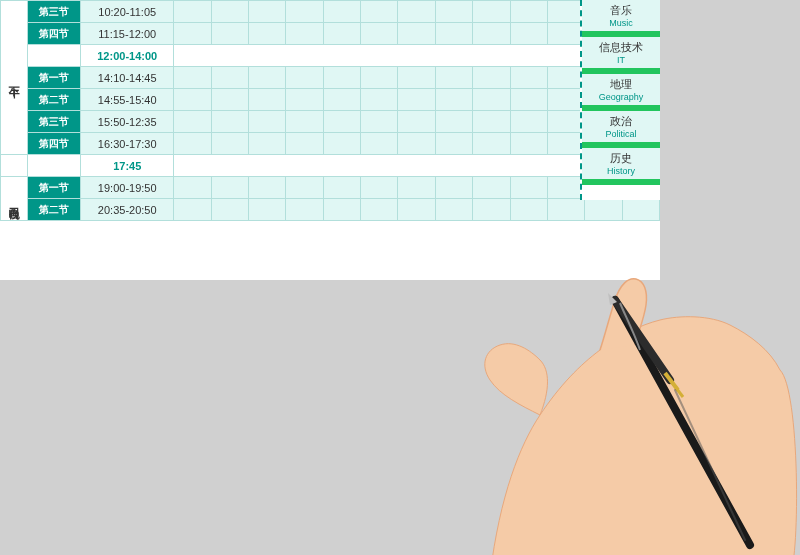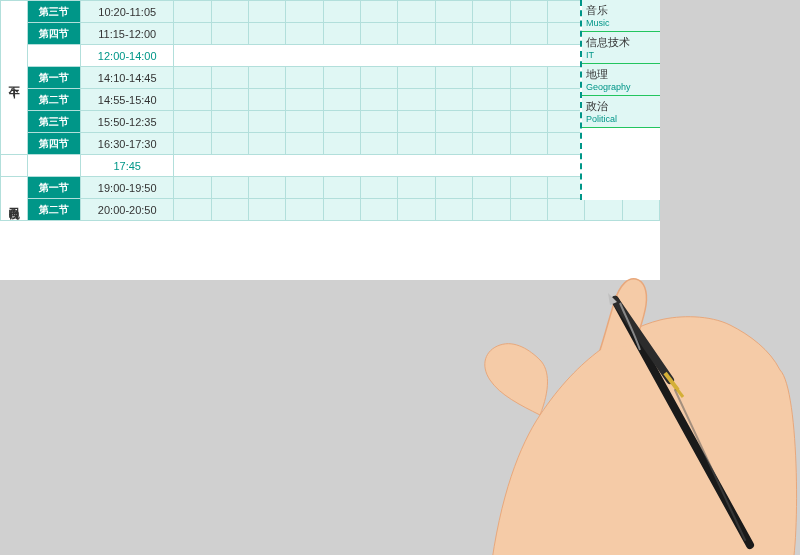--- a/index.html
+++ b/index.html
@@ -58,20 +58,21 @@
       color: #333;
       font-weight: bold;
       writing-mode: vertical-rl;
       text-orientation: mixed;
       font-size: 11px;
     }
 
     .break-row td {
       background: #fff !important;
       color: #333;
+      font-weight: bold;
     }
 
     .break-label {
       background: #009688 !important;
       color: #fff !important;
       font-weight: bold;
     }
 
     .data-cell {
       background: #e0f7f4;
@@ -84,22 +85,22 @@
       top: 0;
       right: 0;
       width: 80px;
       height: 200px;
       background: #fff;
       border-left: 2px dashed #009688;
     }
 
     .subject-item {
       padding: 3px 4px;
-      border-bottom: 1px solid #22c55e;
-      text-align: left;
+      border-bottom: 6px solid #22c55e;
+      text-align: center;
       background: #e0f7f4;
     }
 
     .subject-item .zh {
       font-size: 11px;
       color: #333;
       display: block;
     }
 
     .subject-item .en {
@@ -262,21 +263,21 @@
         <td class="data-cell"></td>
         <td class="data-cell"></td>
         <td class="data-cell"></td>
         <td class="data-cell"></td>
         <td class="data-cell"></td>
         <td class="data-cell"></td>
         <td class="data-cell"></td>
       </tr>
       <tr>
         <td class="period-label">第二节</td>
-        <td class="time-cell">20:00-20:50</td>
+        <td class="time-cell">20:35-20:50</td>
         <td class="data-cell"></td>
         <td class="data-cell"></td>
         <td class="data-cell"></td>
         <td class="data-cell"></td>
         <td class="data-cell"></td>
         <td class="data-cell"></td>
         <td class="data-cell"></td>
         <td class="data-cell"></td>
         <td class="data-cell"></td>
         <td class="data-cell"></td>
@@ -297,20 +298,24 @@
     <span class="zh">信息技术</span>
     <span class="en">IT</span>
   </div>
   <div class="subject-item">
     <span class="zh">地理</span>
     <span class="en">Geography</span>
   </div>
   <div class="subject-item">
     <span class="zh">政治</span>
     <span class="en">Political</span>
+  </div>
+  <div class="subject-item">
+    <span class="zh">历史</span>
+    <span class="en">History</span>
   </div>
 </div>
 
 <div class="hand-overlay">
   <svg class="hand-svg" viewBox="0 0 420 380" xmlns="http://www.w3.org/2000/svg">
 
     <g transform="translate(60, 20)">
 
       <path d="M 50 380 C 60 300, 80 250, 100 220 C 120 190, 140 170, 160 155 C 180 140, 200 130, 220 125 C 240 120, 270 120, 290 130 C 310 140, 330 155, 340 175 C 360 195, 360 360, 350 380 Z" fill="#f5cba7" stroke="#e8a87c" stroke-width="1"></path>
 

